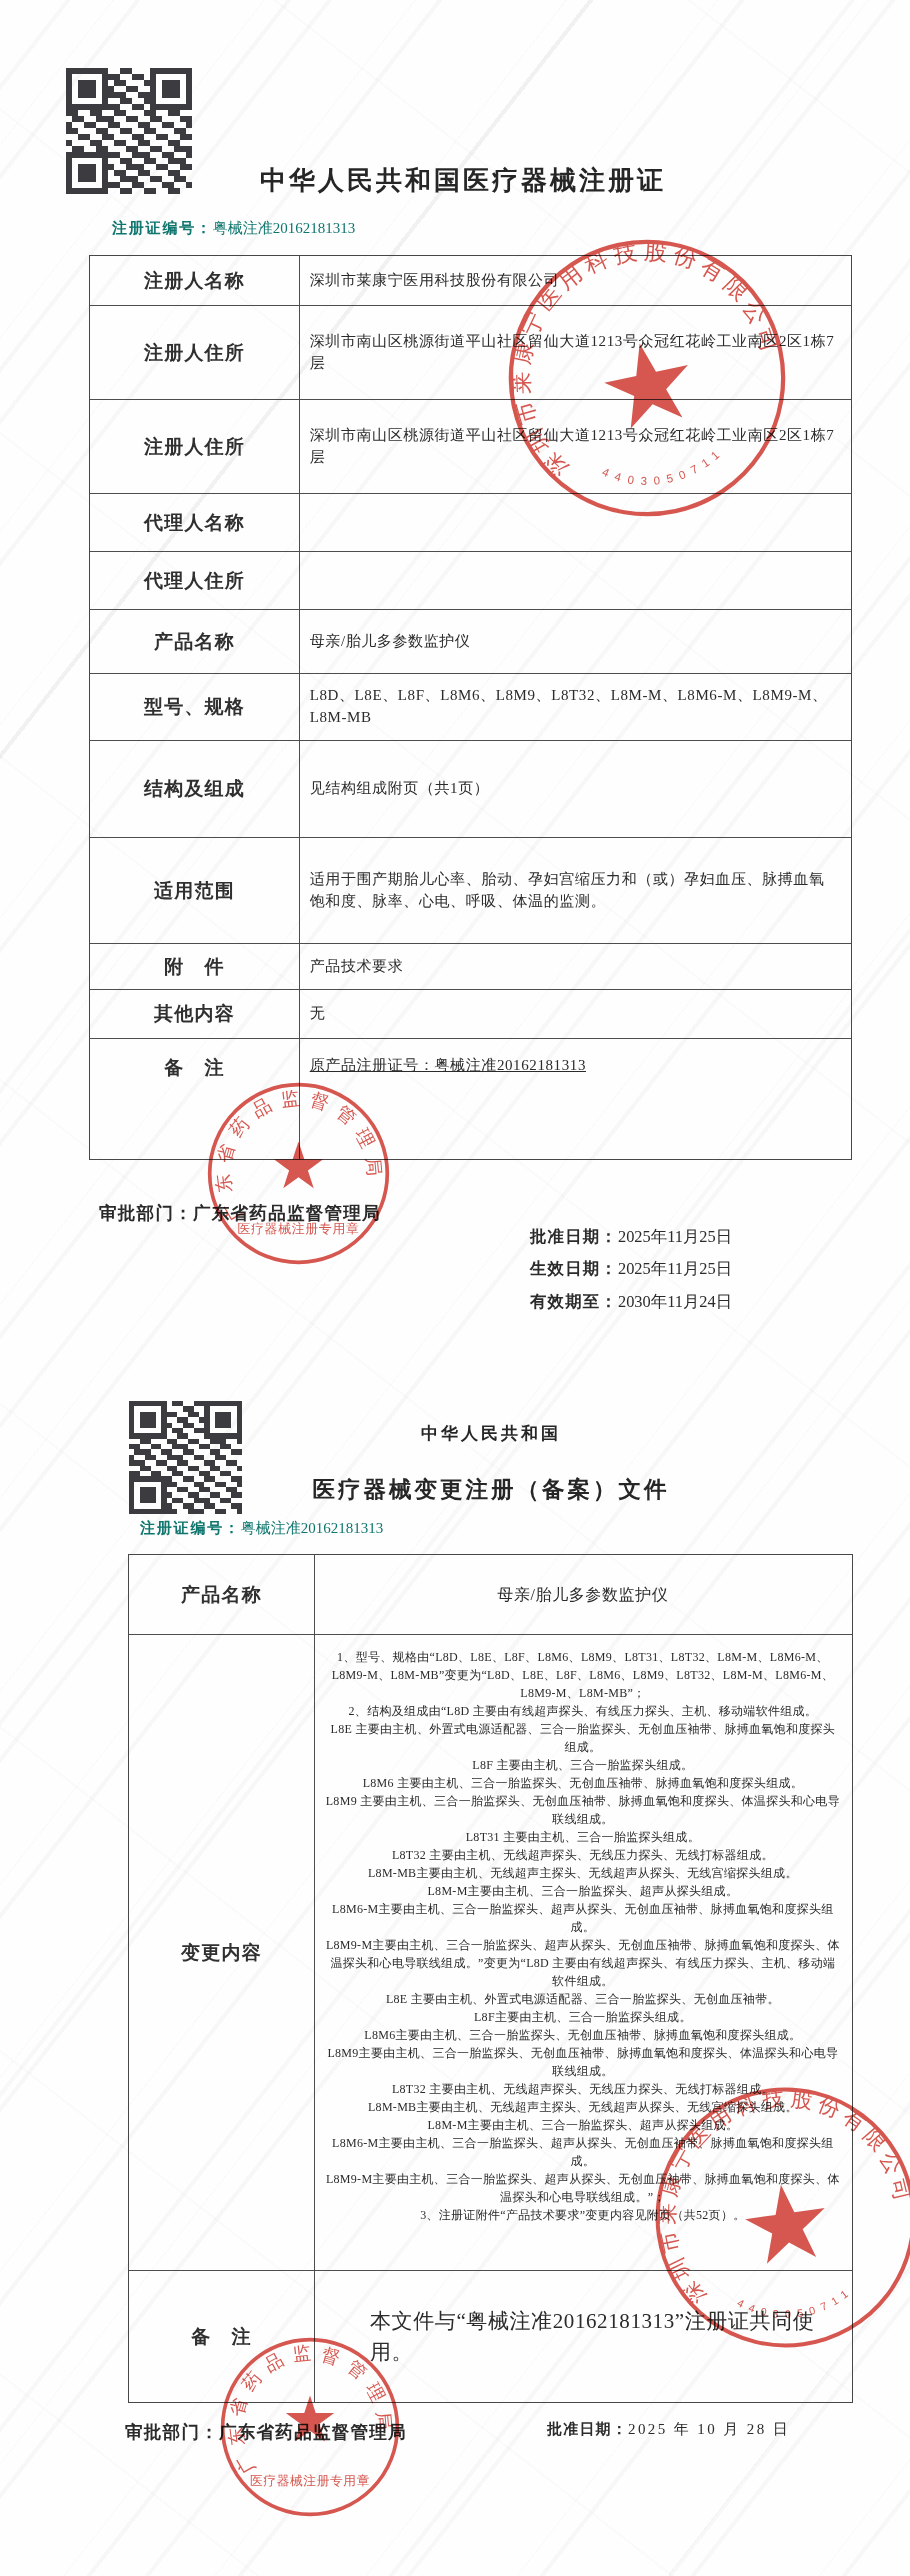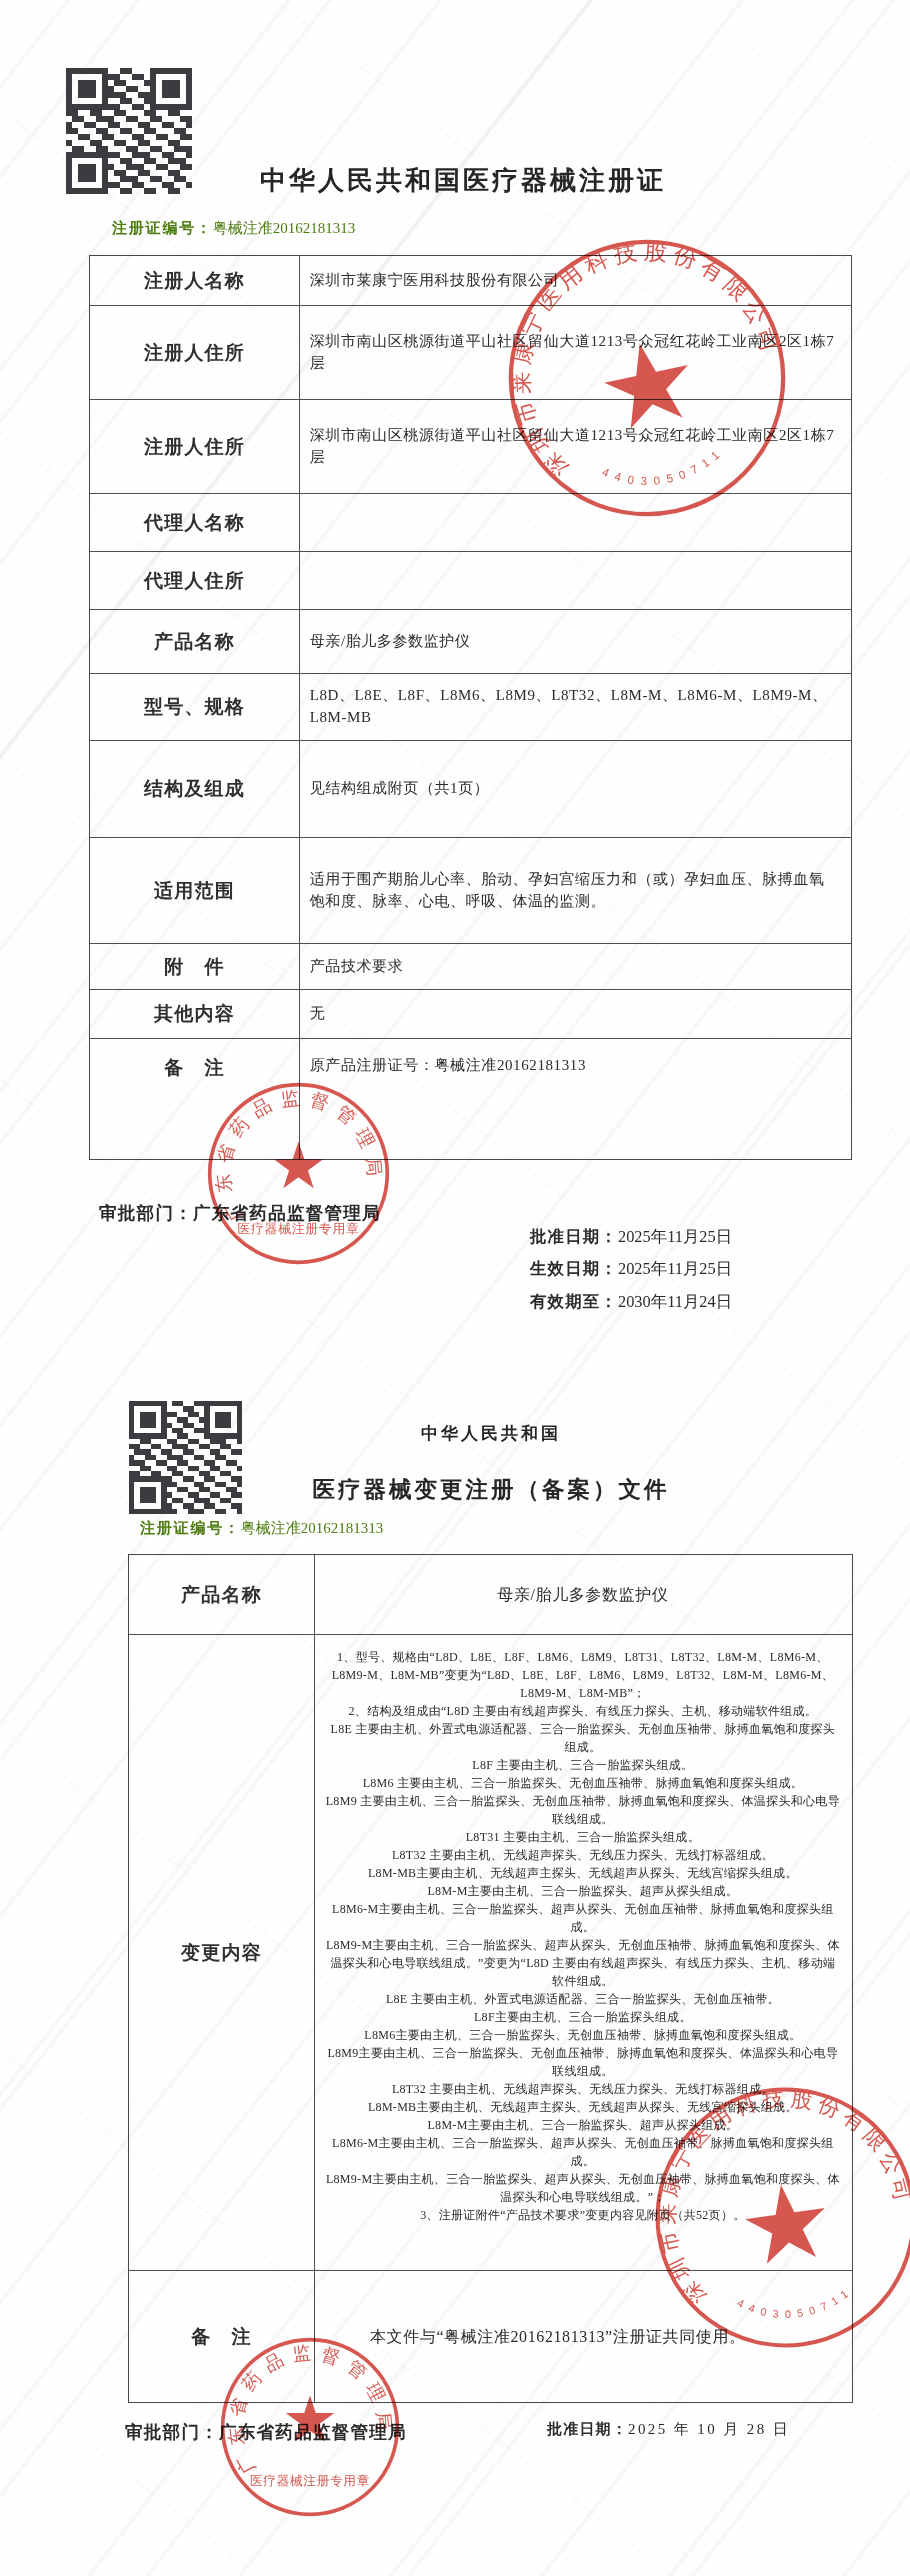--- a/index.html
+++ b/index.html
@@ -18,21 +18,21 @@
 
   .qr { position:absolute; }
   .qr svg { display:block; width:100%; height:100%; }
 
   .doc-title { position:absolute; width:100%; text-align:center; font-family:"Liberation Sans", sans-serif;
     font-weight:bold; color:#262626; letter-spacing:3px; }
   .p1-title { top:163px; left:36px; width:838px; font-size:26px; }
   .p2-title1 { top:56px;  left:121px; width:724px; font-size:17px; }
   .p2-title2 { top:108px; left:121px; width:724px; font-size:22.5px; }
 
-  .regno { position:absolute; font-size:15px; color:#4d7c0f; }
+  .regno { position:absolute; font-size:15px; color:#0f766e; }
   .regno .lbl { font-family:"Liberation Sans", sans-serif; font-weight:bold; letter-spacing:1.8px; }
   .p1-regno { top:219px; left:104px; }
   .p2-regno { top:153px; left:132px; }
 
   .dtable { position:absolute; border:1.2px solid #474747; background:transparent; }
   .p1-table { top:255px; left:81px; width:763px; }
   .p2-table { top:188px; left:120px; width:725px; }
 
   .trow { display:flex; align-items:center; }
   .trow + .trow, .p2row + .p2row { border-top:1.2px solid #4d4d4d; }
@@ -49,31 +49,31 @@
   .p1-table div.trow:nth-of-type(3){height:94px}
   .p1-table div.trow:nth-of-type(4){height:58px}
   .p1-table div.trow:nth-of-type(5){height:58px}
   .p1-table div.trow:nth-of-type(6){height:64px}
   .p1-table div.trow:nth-of-type(7){height:67px}
   .p1-table div.trow:nth-of-type(8){height:97px}
   .p1-table div.trow:nth-of-type(9){height:106px}
   .p1-table div.trow:nth-of-type(10){height:46px}
   .p1-table div.trow:nth-of-type(11){height:49px}
   .p1-table div.trow:nth-of-type(12){height:121px; align-items:flex-start;}
-  .p1-table div.trow:nth-of-type(12) .tvalue{ padding-top:16px; }
+  .p1-table div.trow:nth-of-type(12) .tvalue{ padding-top:16px;text-decoration:underline; }
   .p1-table div.trow:nth-of-type(12) .tlabel{ align-items:flex-start; padding-top:16px; }
 
   
   .p2row { display:flex; }
   .p2row-product { height:79px; }
   .p2row-product .tvalue { display:flex; align-items:center; justify-content:center; text-align:center; font-size:16px; }
   .p2row-change { height:636px; }
   .p2row-change .tvalue { padding-top:13.4px; }
   .p2row-remark { height:132px; }
-  .p2row-remark .tvalue { display:flex; align-items:center; padding-left:55px; font-size:16px; }
+  .p2row-remark .tvalue { display:flex; align-items:center; padding-left:55px; font-size:21px; }
   .cline { text-align:center; font-size:12px; line-height:18px; letter-spacing:0.3px; }
 
   .approval-line { position:absolute; font-family:"Liberation Sans", sans-serif; font-weight:bold;
     font-size:17.6px; color:#2a2a2a; letter-spacing:1.2px; }
   .p1-approval { top:1201px; left:91px; }
   .p2-approval { top:1054px; left:117px; }
   .date-block { position:absolute; }
   .p1-dates { top:1198px; left:522px;margin-top:28px; }
   .date-row { font-size:16.4px; margin-bottom:10.3px; white-space:nowrap; }
   .date-row .lbl { font-family:"Liberation Sans", sans-serif; font-weight:bold; letter-spacing:1.2px; }

